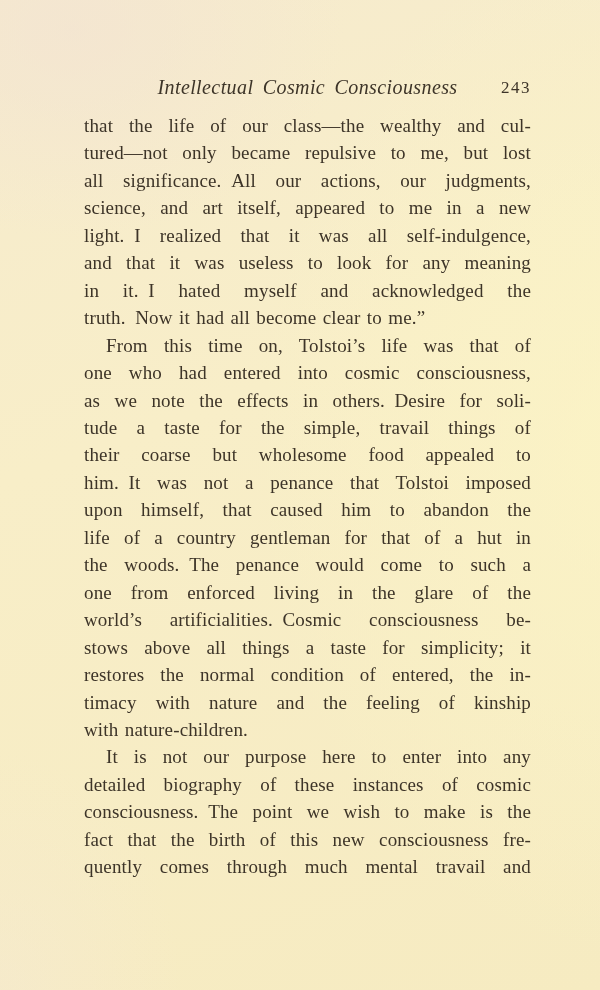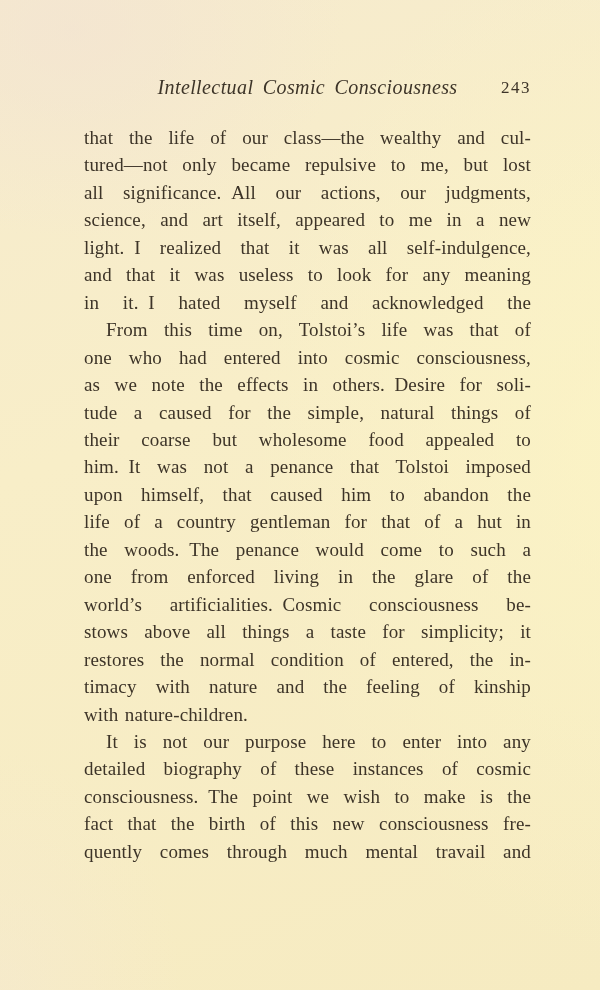--- a/index.html
+++ b/index.html
@@ -35,21 +35,21 @@
   .page-number {
     position: absolute;
     right: 0;
     top: 1px;
     font-style: normal;
     font-size: 17px;
     letter-spacing: 1.5px;
     word-spacing: normal;
   }
   .page-body {
-    margin-top: 24px;
+    margin-top: 12px;
     font-size: 19px;
     line-height: 27.45px;
     letter-spacing: 0.15px;
     word-spacing: 1.5px;
   }
   .para { margin: 0; padding: 0; }
   .line {
     text-align: justify;
     text-align-last: justify;
   }
@@ -70,27 +70,28 @@
     <div class="page-body">
 
       <div class="para">
         <div class="line">that the life of our class—the wealthy and cul-</div>
         <div class="line">tured—not only became repulsive to me, but lost</div>
         <div class="line">all significance. All our actions, our judgments,</div>
         <div class="line">science, and art itself, appeared to me in a new</div>
         <div class="line">light. I realized that it was all self-indulgence,</div>
         <div class="line">and that it was useless to look for any meaning</div>
         <div class="line">in it. I hated myself and acknowledged the</div>
+        <div class="line last">truth. Now it had all become clear to me.”</div>
       </div>
 
       <div class="para">
         <div class="line indent">From this time on, Tolstoi’s life was that of</div>
         <div class="line">one who had entered into cosmic consciousness,</div>
         <div class="line">as we note the effects in others. Desire for soli-</div>
-        <div class="line">tude a caused for the simple, natural things of</div>
+        <div class="line">tude a taste for the simple, travail things of</div>
         <div class="line">their coarse but wholesome food appealed to</div>
         <div class="line">him. It was not a penance that Tolstoi imposed</div>
         <div class="line">upon himself, that caused him to abandon the</div>
         <div class="line">life of a country gentleman for that of a hut in</div>
         <div class="line">the woods. The penance would come to such a</div>
         <div class="line">one from enforced living in the glare of the</div>
         <div class="line">world’s artificialities. Cosmic consciousness be-</div>
         <div class="line">stows above all things a taste for simplicity; it</div>
         <div class="line">restores the normal condition of entered, the in-</div>
         <div class="line">timacy with nature and the feeling of kinship</div>

